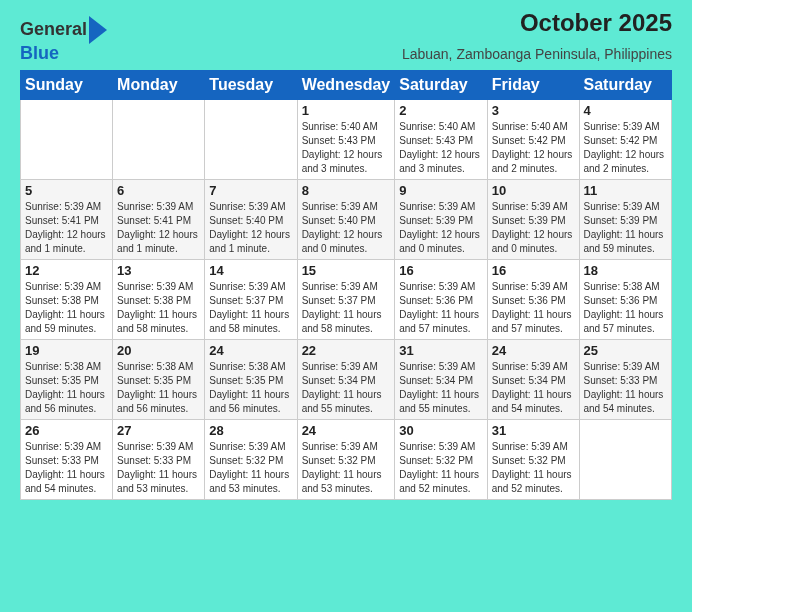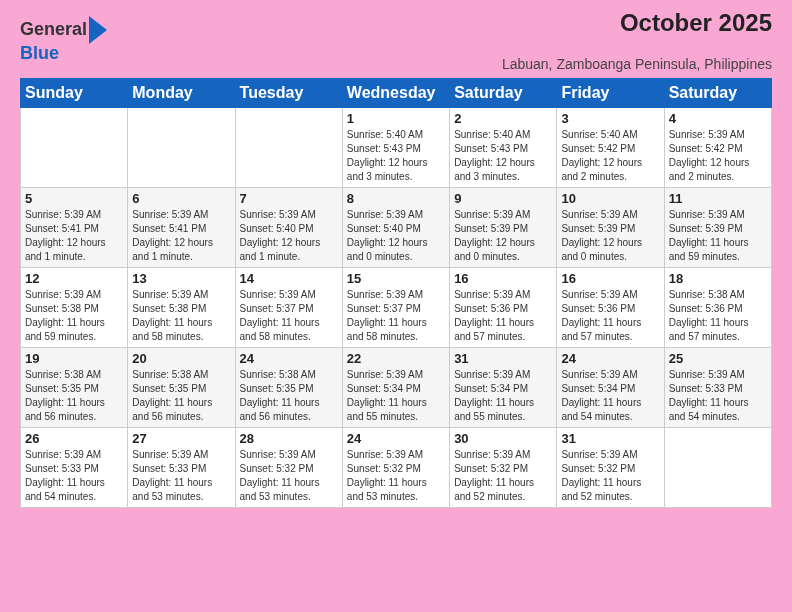--- a/index.html
+++ b/index.html
@@ -3,23 +3,23 @@
   <meta charset="utf-8">
   <style>
     * { box-sizing: border-box; margin: 0; padding: 0; }
     body {
       font-family: Arial, sans-serif;
       background: #fff;
       width: 792px;
       min-height: 612px;
     }
     .page {
-      width: 792px;
+      width: 692px;
       min-height: 612px;
-      background: #f9a8d4;
+      background: #5eead4;
       padding: 10px 20px 9px 20px;
     }
     .header {
       display: flex;
       align-items: flex-start;
       justify-content: space-between;
       margin-bottom: 6px;
     }
     .logo {
       display: flex;
@@ -43,21 +43,21 @@
     }
     .month-title {
       font-size: 24px;
       font-weight: bold;
       color: #222;
       line-height: 1.1;
     }
     .location {
       font-size: 14px;
       color: #444;
-      margin-top: 20px;
+      margin-top: 10px;
     }
     .calendar {
       width: 100%;
       border-collapse: collapse;
       border: 1px solid #bbb;
     }
     .calendar th {
       background: #1565c0;
       color: #fff;
       font-size: 16px;

